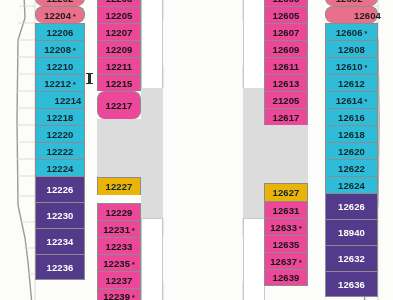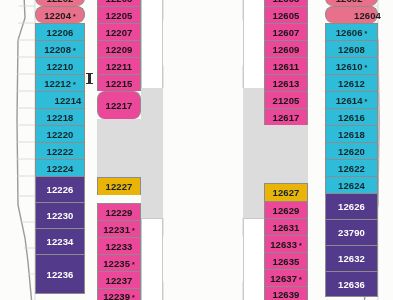--- a/index.html
+++ b/index.html
@@ -188,21 +188,21 @@
         </div>
         <div class="cabin c-purple" style="height: 26px;">
           <span class="num">12226</span>
         </div>
         <div class="cabin c-purple" style="height: 26px;">
           <span class="num">12230</span>
         </div>
         <div class="cabin c-purple" style="height: 26px; justify-content: center;">
           <span class="num">12234</span>
         </div>
-        <div class="cabin c-purple" style="height: 40px;">
+        <div class="cabin c-purple" style="height: 26px;">
           <span class="num">12236</span>
         </div>
       </div>
       <div class="cabin-col" style="left: 97px; top: -11px; width: 44px;">
         <div class="cabin c-orange" style="height: 17px;">
           <span class="num">12203</span>
         </div>
         <div class="cabin c-orange" style="height: 17px;">
           <span class="num">12205</span>
         </div>
@@ -268,23 +268,20 @@
         </div>
         <div class="cabin c-orange" style="height: 17px;">
           <span class="num">21205</span>
         </div>
         <div class="cabin c-orange" style="height: 17px;">
           <span class="num">12617</span>
         </div>
         <div class="cabin c-grey" style="height: 58px; border: none;"></div>
         <div class="cabin c-ltcyan" style="height: 18px;">
           <span class="num">12627</span>
-        </div>
-        <div class="cabin c-orange" style="height: 17px;">
-          <span class="num">12629</span>
         </div>
         <div class="cabin c-orange" style="height: 17px;">
           <span class="num">12631</span>
         </div>
         <div class="cabin c-orange" style="height: 17px;">
           <span class="num">12633</span>
           <span class="star">*</span>
         </div>
         <div class="cabin c-orange" style="height: 17px;">
           <span class="num">12635</span>
@@ -335,21 +332,21 @@
         <div class="cabin c-cyan" style="height: 17px;">
           <span class="num">12622</span>
         </div>
         <div class="cabin c-cyan" style="height: 17px;">
           <span class="num">12624</span>
         </div>
         <div class="cabin c-purple" style="height: 26px;">
           <span class="num">12626</span>
         </div>
         <div class="cabin c-purple" style="height: 26px;">
-          <span class="num">23790</span>
+          <span class="num">18940</span>
         </div>
         <div class="cabin c-purple" style="height: 26px;">
           <span class="num">12632</span>
         </div>
         <div class="cabin c-purple" style="height: 26px;">
           <span class="num">12636</span>
         </div>
       </div>
     </div>
 

